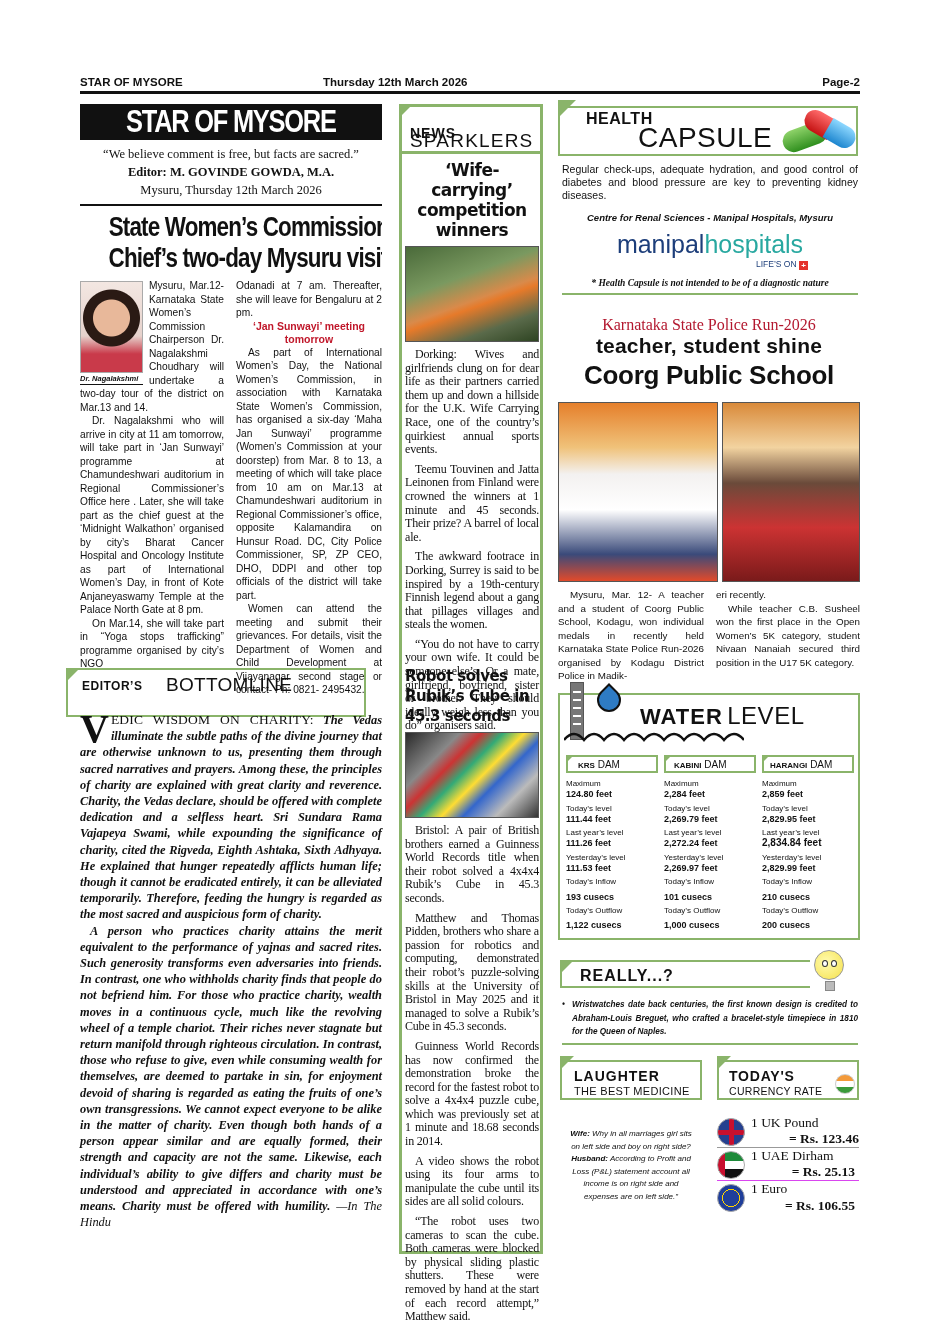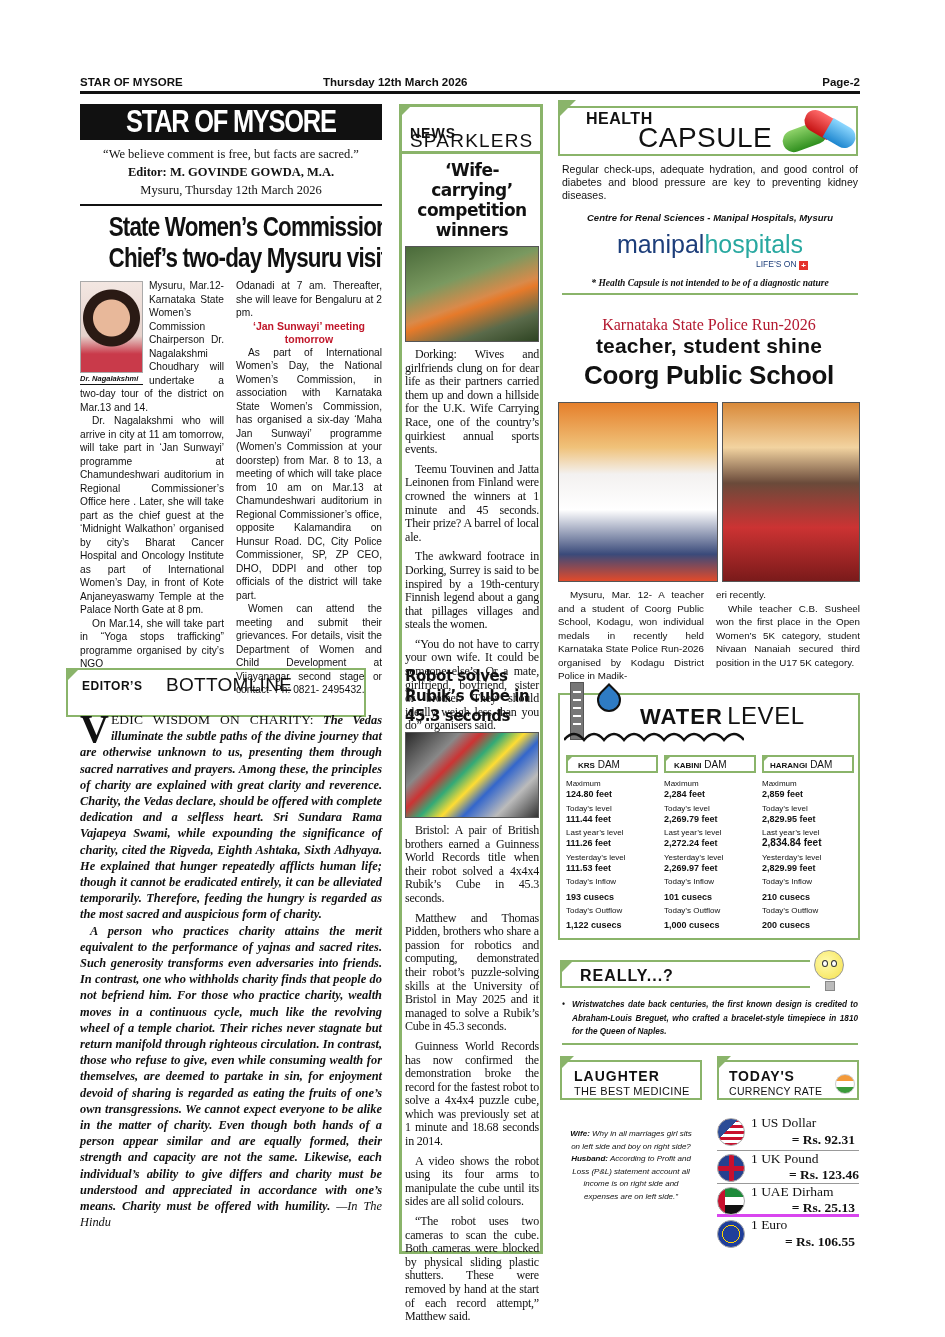--- a/index.html
+++ b/index.html
@@ -231,31 +231,26 @@
 </div>
 
 <div class="abs green" style="left:717px;top:1060px;width:142px;height:40px;">
   <div class="tri" style="left:-2px;top:-6px"></div>
   <div class="abs" style="left:10px;top:6px;font-size:14px;font-weight:bold;letter-spacing:.8px">TODAY'S</div>
   <div class="abs" style="left:10px;top:23px;font-size:10.5px;letter-spacing:.3px;white-space:nowrap">CURRENCY RATE</div>
   <div class="abs" style="left:116px;top:12px;width:20px;height:20px;border-radius:50%;background:linear-gradient(#f39a3a 0 33%,#fff 33% 66%,#3a9a3a 66%);border:1px solid #ccc"></div>
 </div>
 
 <div class="abs" style="left:717px;top:1115px;width:142px">
-  <div style="position:relative;height:36px;border-bottom:1px solid #999">
-    <div style="position:absolute;left:0;top:3px;width:28px;height:28px;border-radius:50%;background:linear-gradient(135deg,#2c4b96 0 40%,transparent 40%),repeating-linear-gradient(#c8102e 0 3px,#fff 3px 6px);border:1px solid #aaa"></div>
-    <div class="serif" style="position:absolute;left:34px;top:0;font-size:13.5px">1 US Dollar</div>
-    <div class="serif" style="position:absolute;right:4px;top:17px;font-size:13.5px;font-weight:bold">= Rs. 92.31</div>
-  </div>
   <div style="position:relative;height:33px;border-bottom:1px solid #999">
     <div style="position:absolute;left:0;top:3px;width:28px;height:28px;border-radius:50%;background:linear-gradient(#c8102e,#c8102e) center/28px 5px no-repeat,linear-gradient(#c8102e,#c8102e) center/5px 28px no-repeat,#25408f;border:1px solid #aaa"></div>
     <div class="serif" style="position:absolute;left:34px;top:0;font-size:13.5px">1 UK Pound</div>
     <div class="serif" style="position:absolute;right:0;top:16px;font-size:13.5px;font-weight:bold">= Rs. 123.46</div>
   </div>
-  <div style="position:relative;height:33px;border-bottom:3px solid #d946ef">
+  <div style="position:relative;height:33px;border-bottom:1px solid #d946ef">
     <div style="position:absolute;left:0;top:3px;width:28px;height:28px;border-radius:50%;background:linear-gradient(90deg,#c8102e 0 28%,transparent 28%),linear-gradient(#1e8a3a 0 33%,#fff 33% 66%,#111 66%);border:1px solid #aaa"></div>
     <div class="serif" style="position:absolute;left:34px;top:0;font-size:13.5px">1 UAE Dirham</div>
     <div class="serif" style="position:absolute;right:4px;top:16px;font-size:13.5px;font-weight:bold">= Rs. 25.13</div>
   </div>
   <div style="position:relative;height:36px">
     <div style="position:absolute;left:0;top:3px;width:28px;height:28px;border-radius:50%;background:radial-gradient(circle,transparent 8px,#ffd400 8px 9px,transparent 9px),#1f3e9a;border:1px solid #aaa"></div>
     <div class="serif" style="position:absolute;left:34px;top:0;font-size:13.5px">1 Euro</div>
     <div class="serif" style="position:absolute;right:4px;top:17px;font-size:13.5px;font-weight:bold">= Rs. 106.55</div>
   </div>
 </div>

